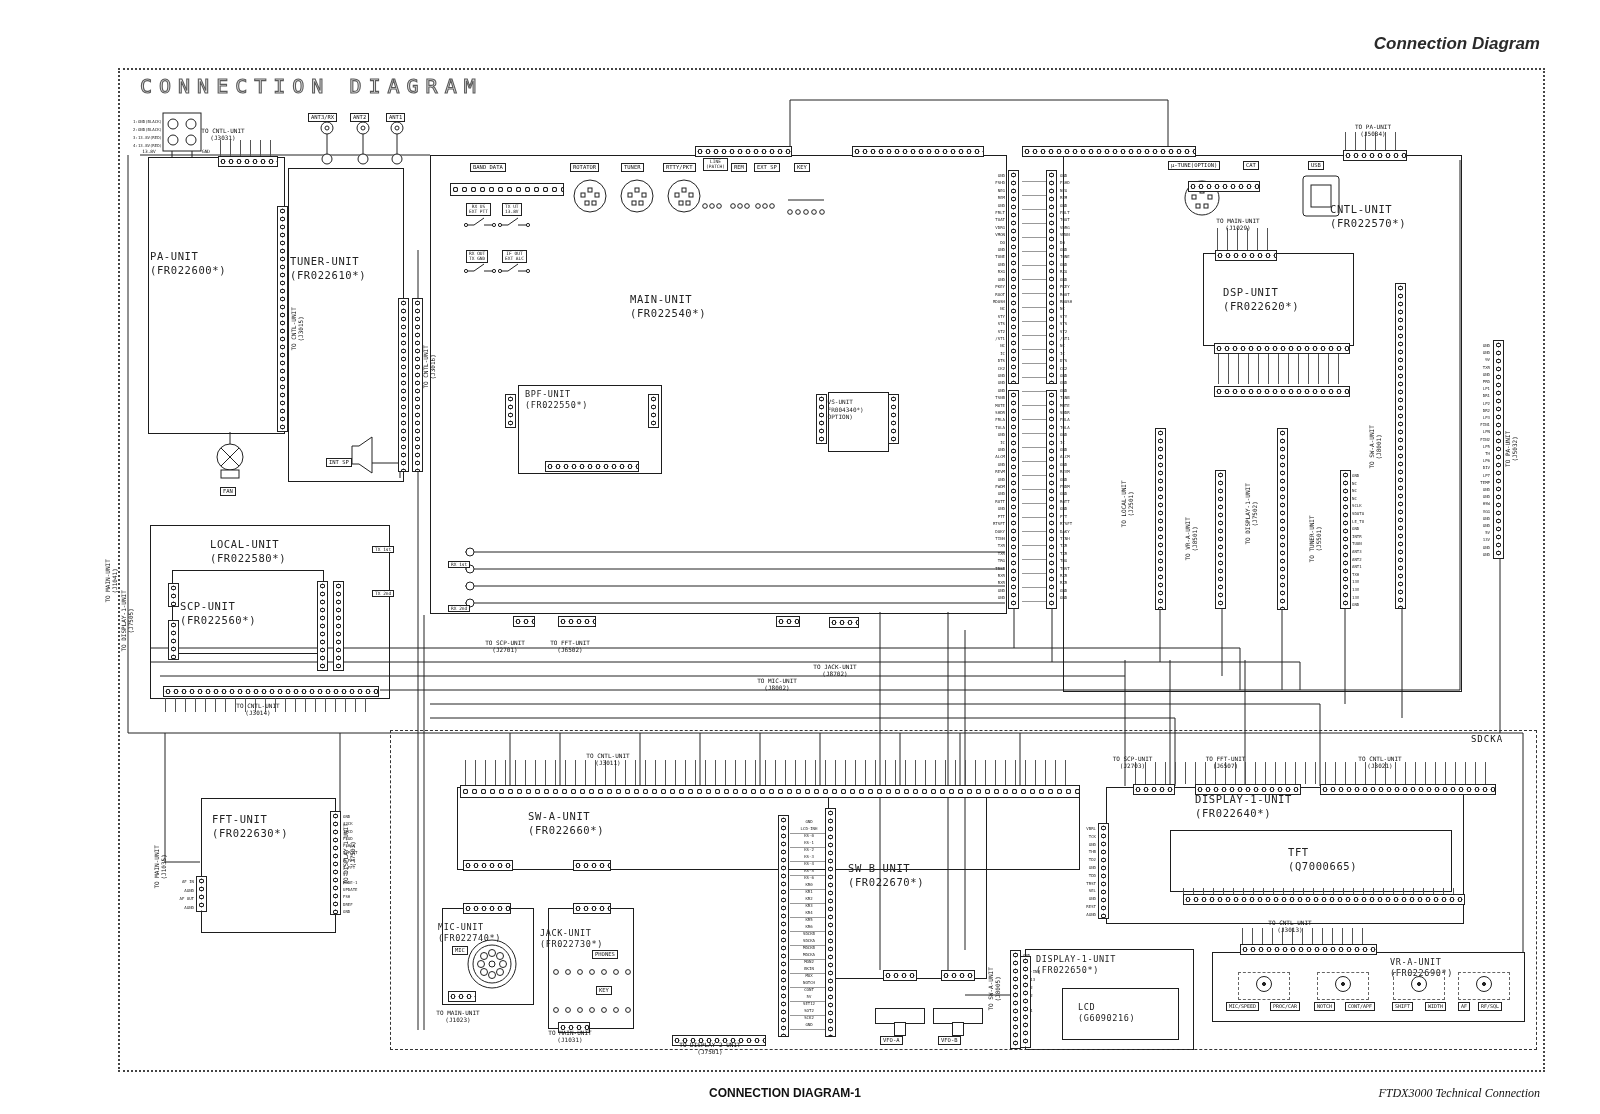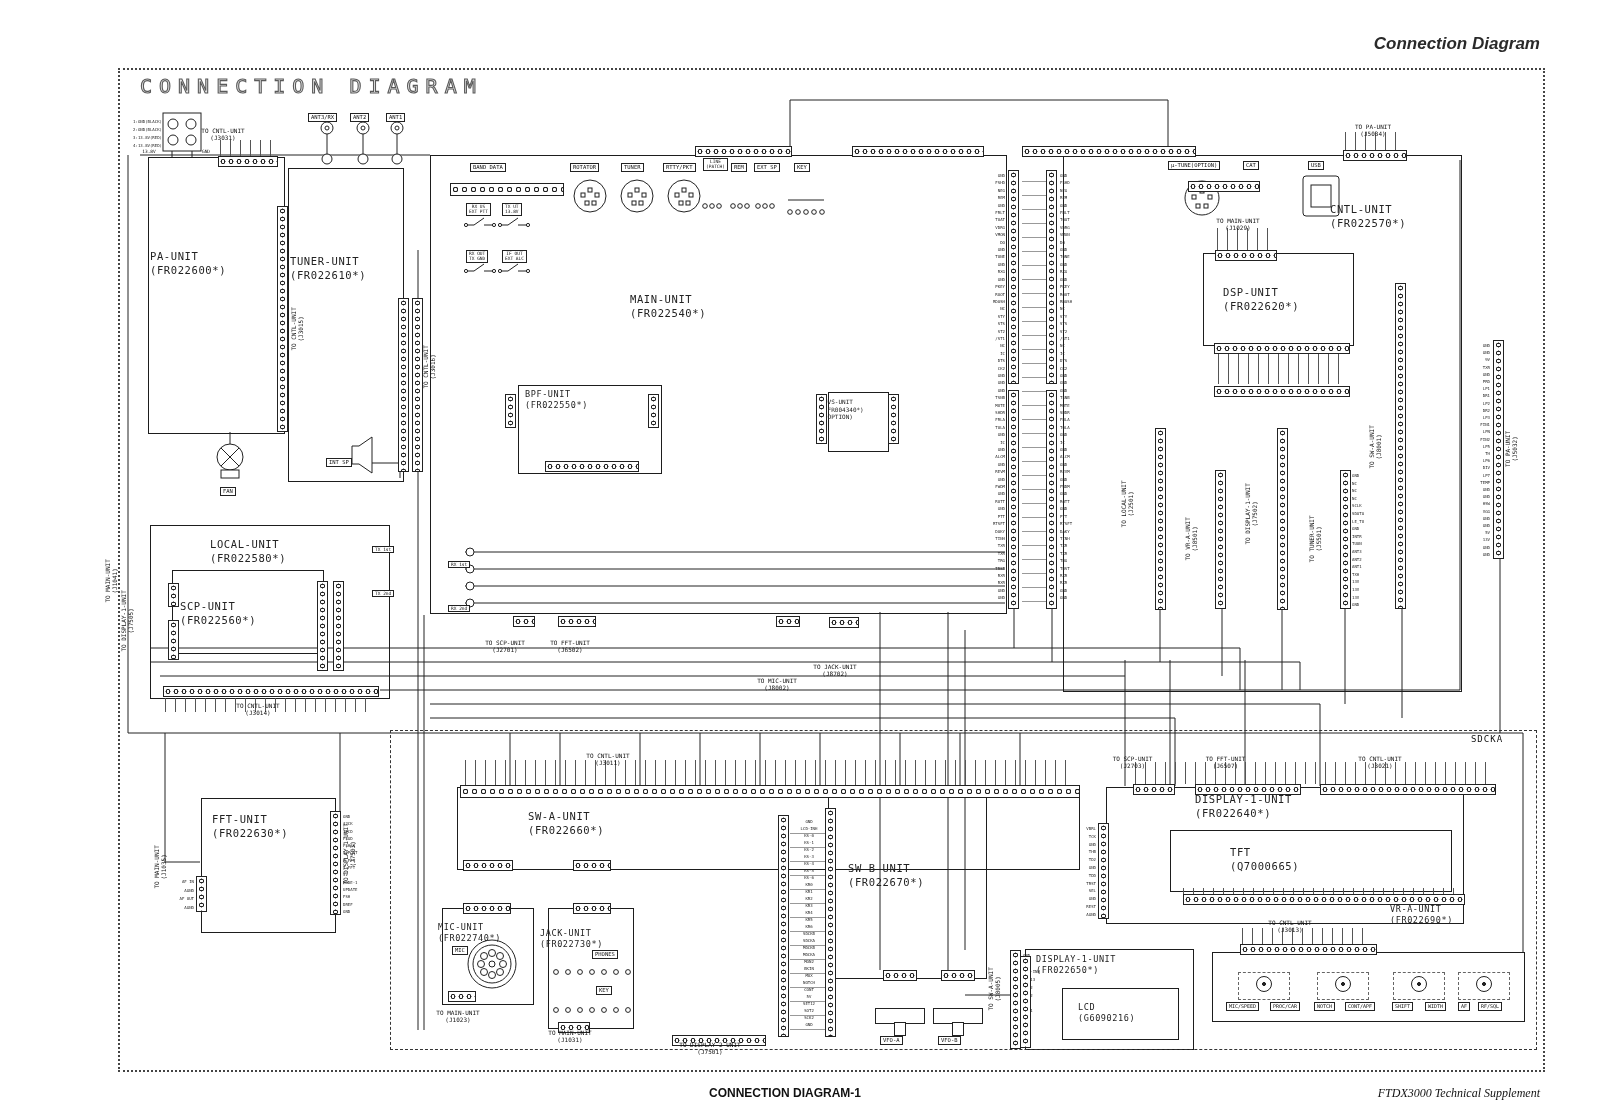--- a/index.html
+++ b/index.html
@@ -46,21 +46,21 @@
        padding:0 2px;background:#fff;white-space:nowrap;z-index:6}
   .vfo{position:absolute;border:1.3px solid #222;background:#fff;z-index:5}
 </style>
 </head>
 <body>
 
 <div id="stage">
 
   <div class="hdr">Connection Diagram</div>
   <div class="foot-l">CONNECTION DIAGRAM-1</div>
-  <div class="foot-r">FTDX3000 Technical Supplement</div>
+  <div class="foot-r">FTDX3000 Technical Connection</div>
 
   <div class="border-outer"></div>
   <div class="outline-title">CONNECTION DIAGRAM</div>
 
   <svg class="wires" width="1600" height="1114">
     <g stroke="#222" stroke-width="1" fill="none">
       <path d="M140,155H430 M790,100H1168 M790,100V155 M1168,100V155 M128,155V733 M128,733H1523 M1523,733V952 M150,648H1240 M150,662H1300 M160,676H1125 M380,690H1460 M430,704H1320 M430,718H1175 M418,250V1030 M424,615V1030 M1460,160V690"></path>
       <path d="M1240,648V690 M1300,662V690 M1125,660V786 M1170,660V786 M1245,660V786 M1320,704V786 M1175,718V786 M965,630V950 M880,612V970 M948,612V970 M1014,607V648 M1052,607V662 M510,733V785 M560,733V785 M640,733V785 M700,733V785 M760,733V785 M820,733V785 M900,733V785 M960,733V785 M1020,733V785 M1160,607V662 M1222,607V676 M1282,607V690 M1345,607V704 M1402,607V718 M1500,557V733 M1025,995H965 M200,862H165 M165,862V733 M340,813V733"></path>
       <path d="M465,552H1005 M465,569H1005 M465,586H1005 M465,603H1005 M327,134V155 M363,134V155 M397,134V155 M172,151V157 M192,151V157 M230,432V444 M370,463H400 M400,463V478 M788,200H824"></path>
     </g>
@@ -251,27 +251,27 @@
   <div class="ulabel" style="left:528px;top:810px;width:160px">SW-A-UNIT
 (FR022660*)</div>
   <div class="ulabel" style="left:848px;top:862px;width:120px">SW-B-UNIT
 (FR022670*)</div>
   <div class="ulabel md" style="left:438px;top:922px;width:100px">MIC-UNIT
 (FR022740*)</div>
   <div class="ulabel md" style="left:540px;top:928px;width:100px">JACK-UNIT
 (FR022730*)</div>
   <div class="ulabel" style="left:1195px;top:793px;width:185px">DISPLAY-1-UNIT
 (FR022640*)</div>
-  <div class="ulabel" style="left:1230px;top:846px;width:160px">TFT
+  <div class="ulabel" style="left:1288px;top:846px;width:160px">TFT
 (Q7000665)</div>
   <div class="ulabel md" style="left:1036px;top:954px;width:146px">DISPLAY-1-UNIT
 (FR022650*)</div>
   <div class="ulabel md" style="left:1078px;top:1002px;width:84px">LCD
 (G6090216)</div>
-  <div class="ulabel md" style="left:1390px;top:904px;width:126px">VR-A-UNIT
+  <div class="ulabel md" style="left:1390px;top:957px;width:126px">VR-A-UNIT
 (FR022690*)</div>
 
   <div class="lbox" style="left:470px;top:163px">BAND DATA</div>
   <div class="lbox" style="left:570px;top:163px">ROTATOR</div>
   <div class="lbox" style="left:621px;top:163px">TUNER</div>
   <div class="lbox" style="left:663px;top:163px">RTTY/PKT</div>
   <div class="lbox tiny" style="left:703px;top:158px">LINE
 (PATCH)</div>
   <div class="lbox" style="left:731px;top:163px">REM</div>
   <div class="lbox" style="left:754px;top:163px">EXT SP</div>

